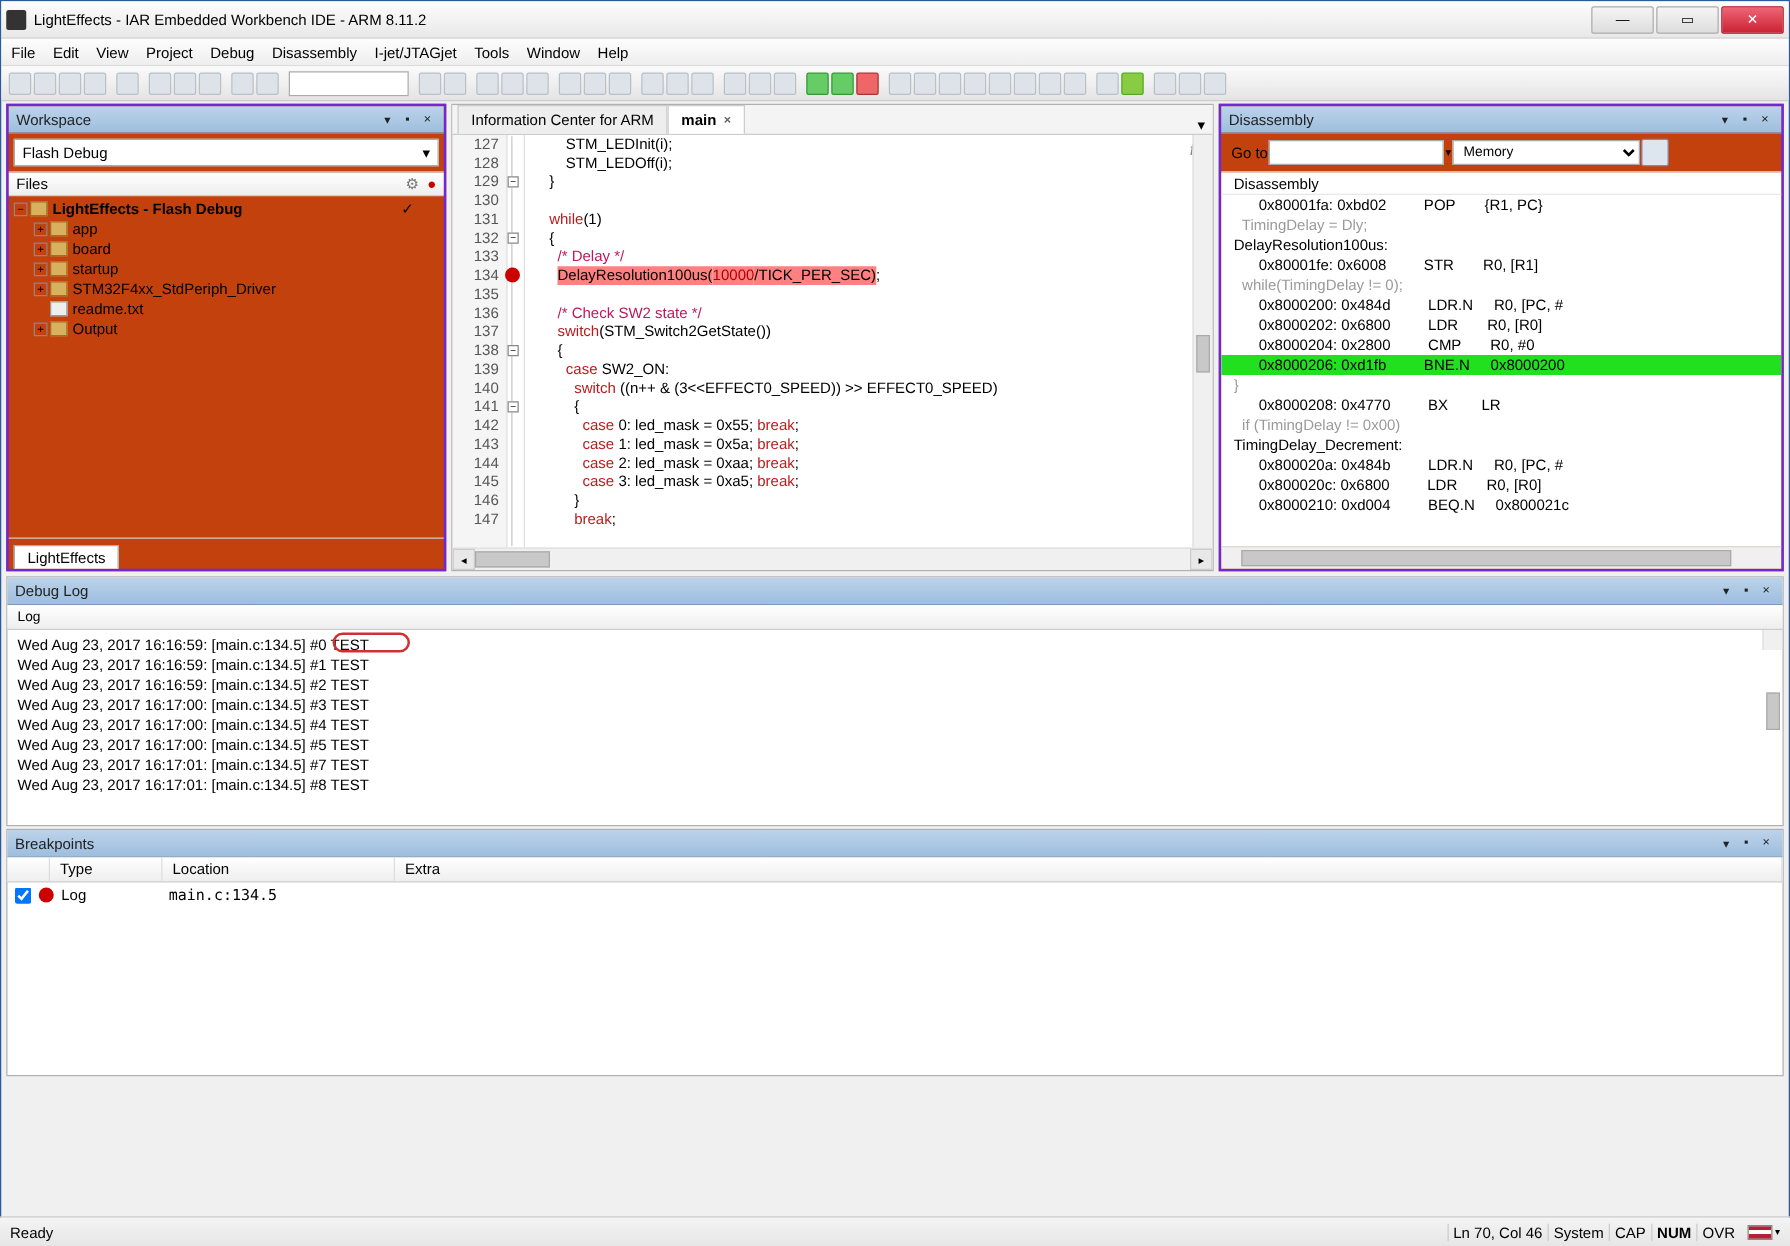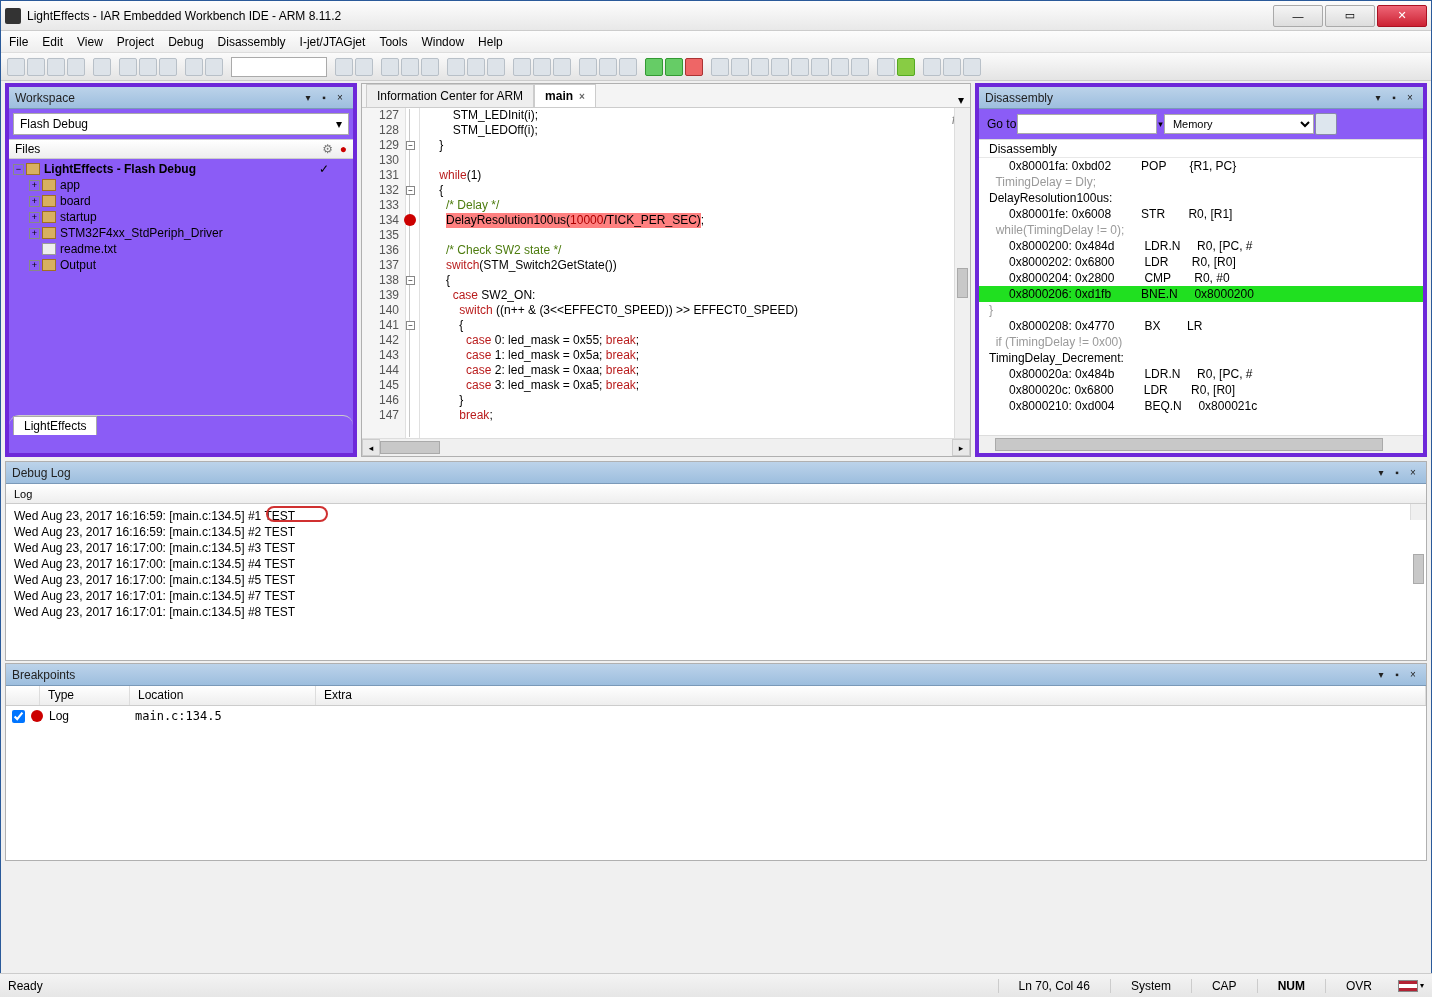--- a/index.html
+++ b/index.html
@@ -10,52 +10,52 @@
 .win-btns { display:flex; gap:2px; }
 .win-btn { width:50px; height:22px; background:linear-gradient(#f5f5f5,#ddd); border:1px solid #aaa; border-radius:2px; display:flex; align-items:center; justify-content:center; font-size:11px; }
 .win-btn.close { background:linear-gradient(#e67,#c23); color:#fff; border-color:#a12; }
 .menubar { height:22px; background:linear-gradient(#fdfdfd,#eee); display:flex; align-items:center; padding:0 8px; gap:14px; border-bottom:1px solid #ddd; }
 .menubar span { }
 .toolbar { height:28px; background:linear-gradient(#fbfbfb,#e4e4e4); border-bottom:1px solid #ccc; display:flex; align-items:center; padding:0 6px; gap:2px; }
 .tbbtn { width:18px; height:18px; background:#dde3e9; border:1px solid #b8c0c8; border-radius:2px; }
 .tbsep { width:4px; }
 .tbcombo { width:96px; height:20px; background:#fff; border:1px solid #aaa; }
 .main-row { display:flex; height:378px; }
-.panel { display:flex; flex-direction:column; border:4px solid #6d28d9; background:#8b5cf6; }
+.panel { display:flex; flex-direction:column; border:2px solid #6d28d9; background:#c2410c; }
 .panel-head { height:22px; background:linear-gradient(#bcd3ea,#9dbede); border-bottom:1px solid #7a99b8; display:flex; align-items:center; padding:0 6px; font-size:11px; color:#222; }
 .panel-head .sp { flex:1; }
 .panel-head .pbtn { width:14px; height:14px; margin-left:2px; display:flex; align-items:center; justify-content:center; font-size:10px; }
 .workspace { width:352px; margin:2px 2px 2px 4px; }
 .ws-combo { margin:4px; height:22px; border:1px solid #aaa; background:#fff; display:flex; align-items:center; padding:0 6px; justify-content:space-between; }
 .ws-files-head { height:20px; background:linear-gradient(#fff,#eee); border-top:1px solid #ccc; border-bottom:1px solid #ccc; display:flex; align-items:center; padding:0 6px; justify-content:space-between; }
 .ws-tree { flex:1; padding:2px 4px; overflow:auto; font-size:12px; }
 .tree-row { display:flex; align-items:center; height:16px; }
 .tree-ind { display:inline-block; }
 .tree-exp { width:11px; height:11px; border:1px solid #888; font-size:9px; line-height:9px; text-align:center; margin-right:2px; }
 .tree-ico { width:14px; height:12px; background:#d8b060; border:1px solid #a07020; margin-right:4px; }
 .tree-ico.file { background:#eee; border-color:#999; }
-.ws-tabs { height:38px; border-top:1px solid #ccc; display:flex; align-items:flex-start; padding-left:4px;border-radius:10px; }
+.ws-tabs { height:25px; border-top:1px solid #ccc; display:flex; align-items:flex-end; padding-left:4px; }
 .ws-tab { background:#fff; border:1px solid #aaa; border-bottom:none; padding:2px 10px; font-size:11px; }
 .editor-col { flex:1; margin:2px; display:flex; flex-direction:column; border:1px solid #b0b0b0; background:#fff; position:relative; }
 .ed-tabs { height:24px; background:#f4f4f4; border-bottom:1px solid #ccc; display:flex; align-items:end; padding-left:4px; gap:0; }
 .ed-tab { padding:4px 10px; border:1px solid #ccc; border-bottom:none; background:#eee; font-size:11px; display:flex; align-items:center; gap:6px; }
 .ed-tab.active { background:#fff; font-weight:bold; }
 .ed-tab .x { font-size:10px; color:#666; }
 .ed-dd { margin-left:auto; padding:0 6px; }
 .ed-fx { position:absolute; top:28px; right:6px; font-style:italic; color:#888; font-size:13px; }
 .ed-body { flex:1; display:flex; overflow:hidden; font-family:Consolas,monospace; font-size:12px; }
 .gutter { width:44px; background:#f5f5f5; border-right:1px solid #e0e0e0; text-align:right; padding-right:6px; color:#555; }
 .gutter div { height:15px; line-height:15px; }
 .fold-col { width:14px; border-right:1px solid #e0e0e0; position:relative; }
 .fold-col .fl { position:absolute; left:3px; top:1px; bottom:1px; width:1px; background:#c8c8c8; }
 .fold-col .box { position:absolute; left:0; width:9px; height:9px; border:1px solid #888; background:#fff; font-size:8px; line-height:7px; text-align:center; }
 .code { flex:1; padding-left:6px; white-space:pre; color:#000; }
 .code div { height:15px; line-height:15px; }
 .kw { color:#b91c1c; }
-.cm { color:#4d7c0f; }
+.cm { color:#be185d; }
 .bp-mark { position:absolute; width:12px; height:12px; background:#c00; border-radius:50%; left:-22px; }
 .hl-red { background:#ff8080; color:#000; display:inline-block; }
 .hl-arg { background:#ff8080; color:#b00000; }
 .ed-scroll-v { width:16px; background:#f0f0f0; border-left:1px solid #ddd; position:relative; }
 .ed-scroll-v .thumb { position:absolute; left:2px; right:2px; top:160px; height:30px; background:#c8c8c8; border:1px solid #aaa; }
 .ed-hscroll { height:18px; background:#f0f0f0; border-top:1px solid #ddd; display:flex; }
 .ed-hscroll .arr { width:18px; border:1px solid #ccc; background:#e8e8e8; text-align:center; font-size:9px; line-height:16px; }
 .ed-hscroll .track { flex:1; position:relative; }
 .ed-hscroll .thumb { position:absolute; top:2px; bottom:2px; left:0; width:60px; background:#c8c8c8; border:1px solid #aaa; }
 .disasm { width:452px; margin:2px 4px 2px 2px; }
@@ -80,21 +80,21 @@
 .dl-vsb { position:absolute; right:0; top:0; bottom:0; width:16px; background:#f0f0f0; border-left:1px solid #ddd; }
 .dl-vsb .thumb { position:absolute; left:2px; right:2px; top:50px; height:30px; background:#c8c8c8; border:1px solid #aaa; }
 .breakpoints { height:198px; }
 .bp-cols { height:20px; background:linear-gradient(#fff,#eee); border-bottom:1px solid #ccc; display:flex; font-size:11px; }
 .bp-cols span { padding:2px 8px; border-right:1px solid #ddd; }
 .bp-row { display:flex; align-items:center; height:20px; padding-left:6px; font-size:12px; }
 .bp-row input { margin-right:6px; }
 .bp-dot { width:12px; height:12px; background:#c00; border-radius:50%; margin-right:6px; }
 .statusbar { position:absolute; bottom:0; left:0; right:0; height:24px; background:linear-gradient(#f4f4f4,#e6e6e6); border-top:1px solid #ccc; display:flex; align-items:center; padding:0 8px; font-size:11px; }
 .statusbar .sp { flex:1; }
-.statusbar .cell { padding:0 20px; border-left:1px solid #ccc; }
+.statusbar .cell { padding:0 4px; border-left:1px solid #ccc; }
 .flag { width:20px; height:12px; background:linear-gradient(#b22234 33%,#fff 33%,#fff 66%,#b22234 66%); border:1px solid #888; margin-left:6px; }
 </style>
 </head>
 <body>
 
 <div class="titlebar">
   <div class="app-icon"></div>
   <div class="titlebar-title">LightEffects - IAR Embedded Workbench IDE - ARM 8.11.2</div>
   <div class="win-btns">
     <div class="win-btn">—</div>
@@ -345,20 +345,21 @@
     <span class="pbtn">▾</span>
     <span class="pbtn">▪</span>
     <span class="pbtn">×</span>
   </div>
   <div class="dl-head">Log</div>
   <div class="dl-body" id="dl-body">
     <div class="dl-anno"></div>
     <div class="dl-vsb">
         <div class="thumb"></div>
       </div>
+  <div>Wed Aug 23, 2017 16:16:59: [main.c:134.5] #0 TEST</div>
       <div>Wed Aug 23, 2017 16:16:59: [main.c:134.5] #1 TEST</div>
       <div>Wed Aug 23, 2017 16:16:59: [main.c:134.5] #2 TEST</div>
       <div>Wed Aug 23, 2017 16:17:00: [main.c:134.5] #3 TEST</div>
       <div>Wed Aug 23, 2017 16:17:00: [main.c:134.5] #4 TEST</div>
       <div>Wed Aug 23, 2017 16:17:00: [main.c:134.5] #5 TEST</div>
       <div>Wed Aug 23, 2017 16:17:01: [main.c:134.5] #7 TEST</div>
       <div>Wed Aug 23, 2017 16:17:01: [main.c:134.5] #8 TEST</div>
     </div>
 </div>
 

